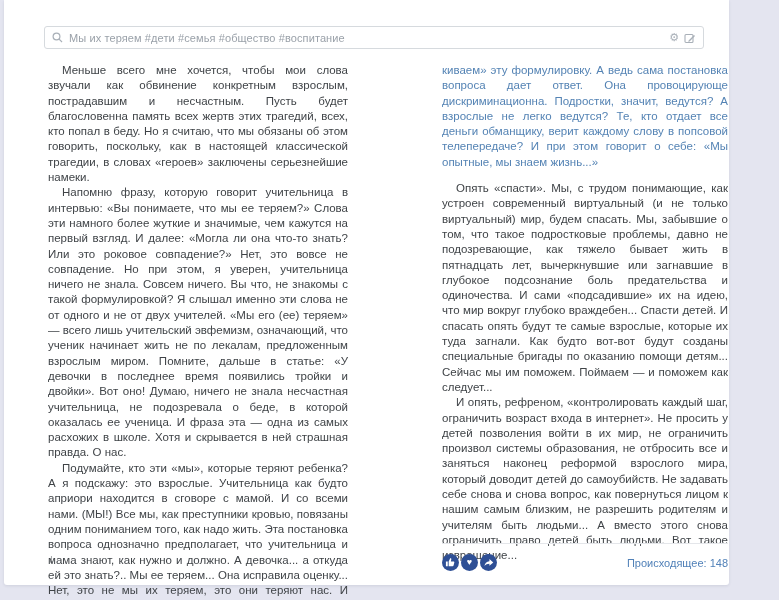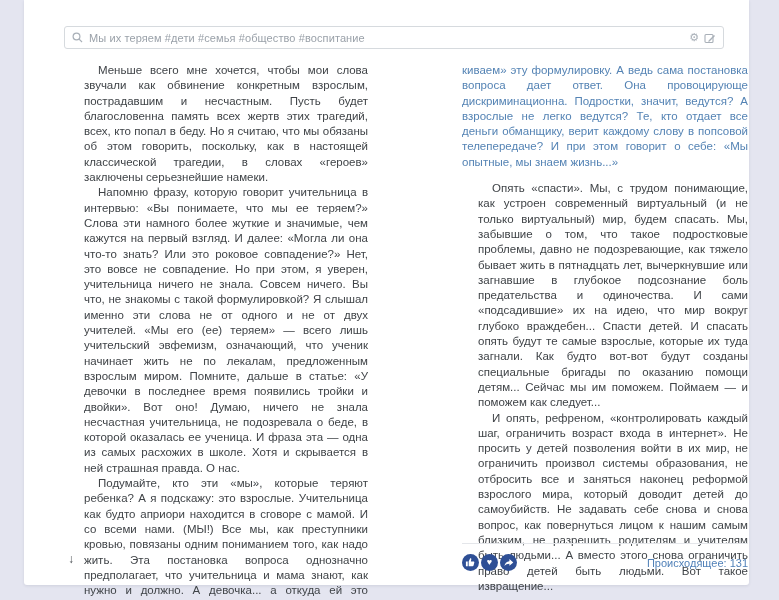--- a/index.html
+++ b/index.html
@@ -2,21 +2,21 @@
 <html><head>
 <meta charset="utf-8">
 <style>
   html,body{margin:0;padding:0;}
   body{
     width:779px;height:600px;position:relative;overflow:hidden;
     background:#e4e5f0;
     font-family:"Liberation Sans", sans-serif;
   }
   .card{
-    position:absolute;left:24px;top:0;width:725px;height:585px;
+    position:absolute;left:4px;top:0;width:725px;height:585px;
     background:#ffffff;border-radius:0 0 3px 3px;
     box-shadow:0 1px 3px rgba(60,64,90,.12);
   }
   
   .search-bar{
     position:absolute;left:40px;top:26px;width:660px;height:23px;
     border:1px solid #d6dade;border-radius:3px;background:#fff;
     display:flex;align-items:center;box-sizing:border-box;padding:0 7px;
     cursor:text;
   }
@@ -29,21 +29,21 @@
   .bar-icons .gear{color:#a9b0b8;font-size:11px;line-height:1;cursor:pointer;}
   .bar-icons .pencil{display:inline-flex;cursor:pointer;}
   
   .col{position:absolute;top:63px;}
   .col-left{left:44px;width:300px;}
   .col-right{left:438px;width:286px;}
   .col p{
     margin:0;text-align:justify;
     font-size:11.5px;line-height:15.3px;color:#3f4347;
   }
-  .col p.indent{text-indent:14px;margin-left:16px;}
+  .col p.indent{text-indent:14px;}
   .col p.quote{
     color:#5483b4;
   }
   .col-right p.quote{margin-bottom:11px;}
   .col-right p.after-quote{margin-top:13px;}
   
   .page-arrow{
     position:absolute;left:44px;top:551px;width:14px;height:16px;
     color:#4a4f54;font-size:12px;line-height:16px;text-align:left;cursor:pointer;
   }
@@ -119,18 +119,18 @@
         <div class="btn">
           <span>
             <svg width="11" height="11" viewBox="0 0 12 12">
                 <path d="M7 2.2v2.3C3.8 4.8 2 6.9 1.6 9.8c1.4-1.7 3-2.5 5.4-2.5v2.3l4.2-3.7z" fill="#fff"></path>
               </svg>
           </span>
         </div>
       </div>
       <div class="comments">
         <span>Происходящее:</span>
-        <span>131</span>
+        <span>148</span>
       </div>
     </div>
   </div>
 
 </div>
 
 </body></html>

